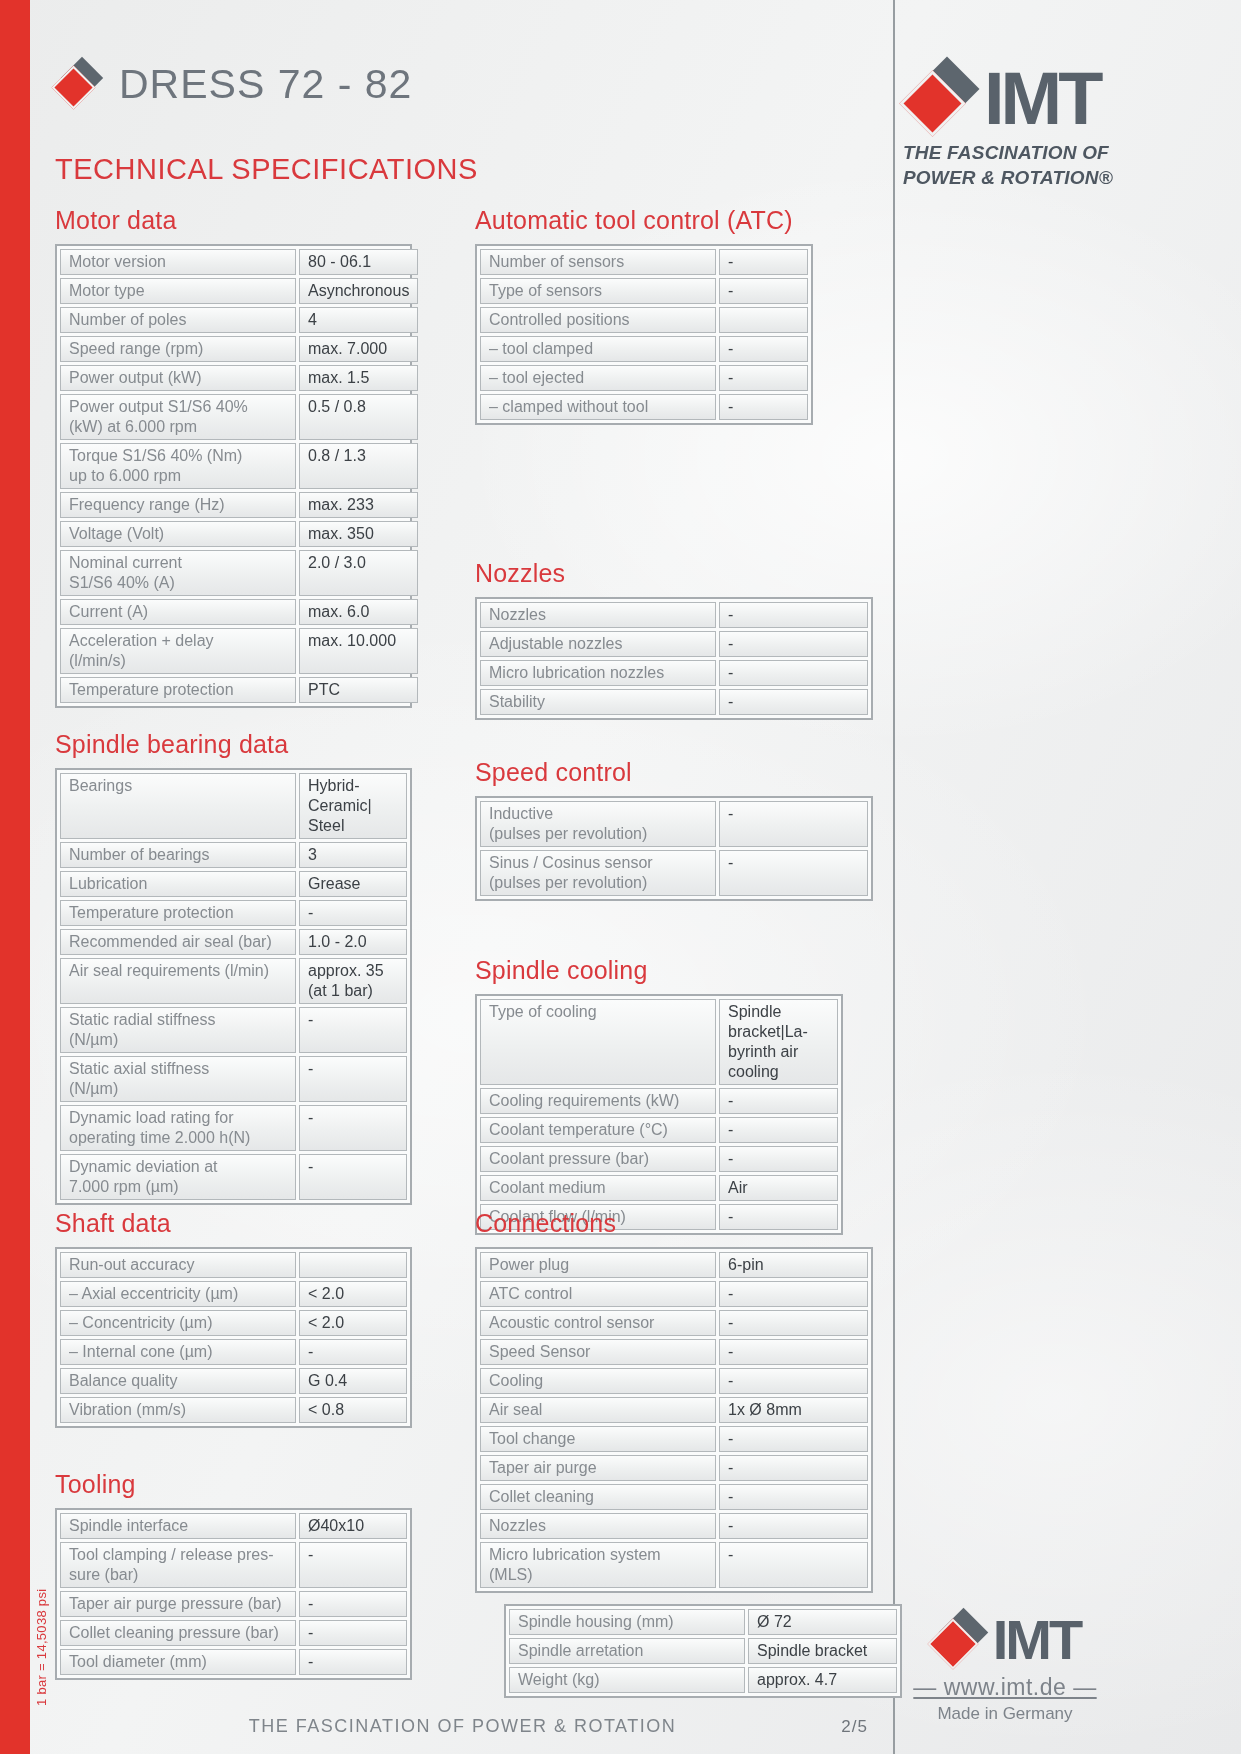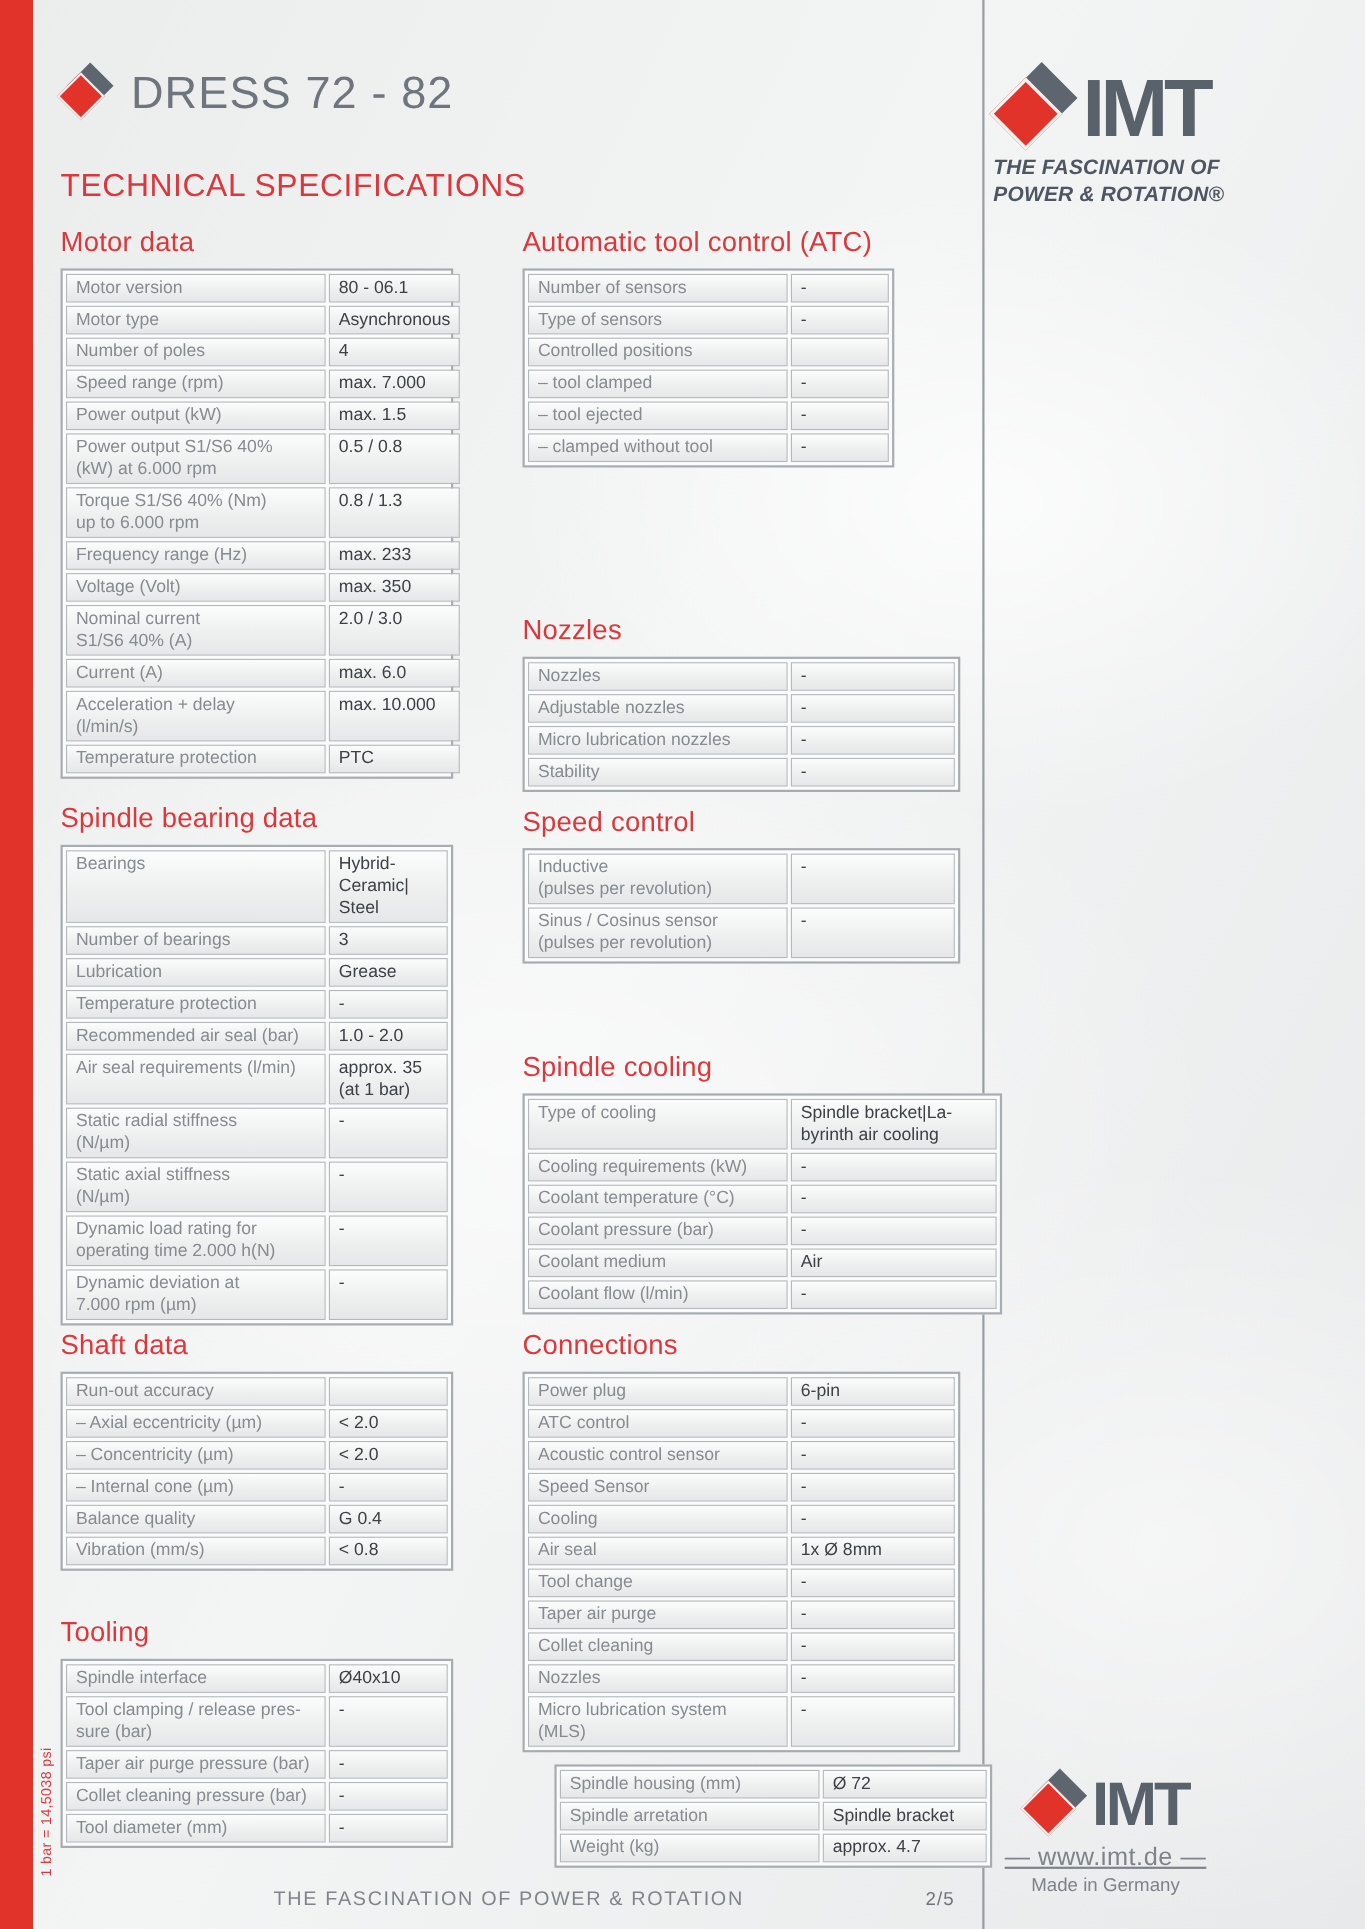--- a/index.html
+++ b/index.html
@@ -306,36 +306,36 @@
         <div class="trow">
           <div class="tlabel">Micro lubrication nozzles</div>
           <div class="tvalue">-</div>
         </div>
         <div class="trow">
           <div class="tlabel">Stability</div>
           <div class="tvalue">-</div>
         </div>
       </div>
   </section>
-  <section class="spec" style="left:475px;top:733px;width:398px;">
+  <section class="spec" style="left:475px;top:758px;width:398px;">
     <h3>Speed control</h3>
     <div class="ttable">
         <div class="trow">
           <div class="tlabel">Inductive
 (pulses per revolution)</div>
           <div class="tvalue">-</div>
         </div>
         <div class="trow">
           <div class="tlabel">Sinus / Cosinus sensor
 (pulses per revolution)</div>
           <div class="tvalue">-</div>
         </div>
       </div>
   </section>
-  <section class="spec" style="left:475px;top:956px;width:436px;">
+  <section class="spec" style="left:475px;top:956px;width:368px;">
     <h3>Spindle cooling</h3>
     <div class="ttable">
         <div class="trow">
           <div class="tlabel">Type of cooling</div>
           <div class="tvalue">Spindle bracket|La-
 byrinth air cooling</div>
         </div>
         <div class="trow">
           <div class="tlabel">Cooling requirements (kW)</div>
           <div class="tvalue">-</div>

